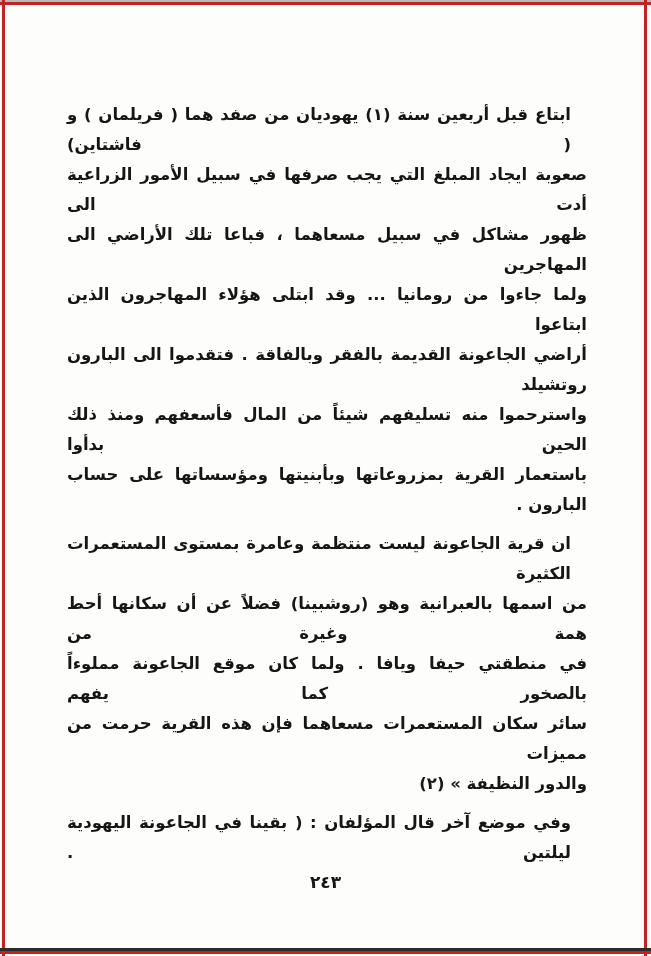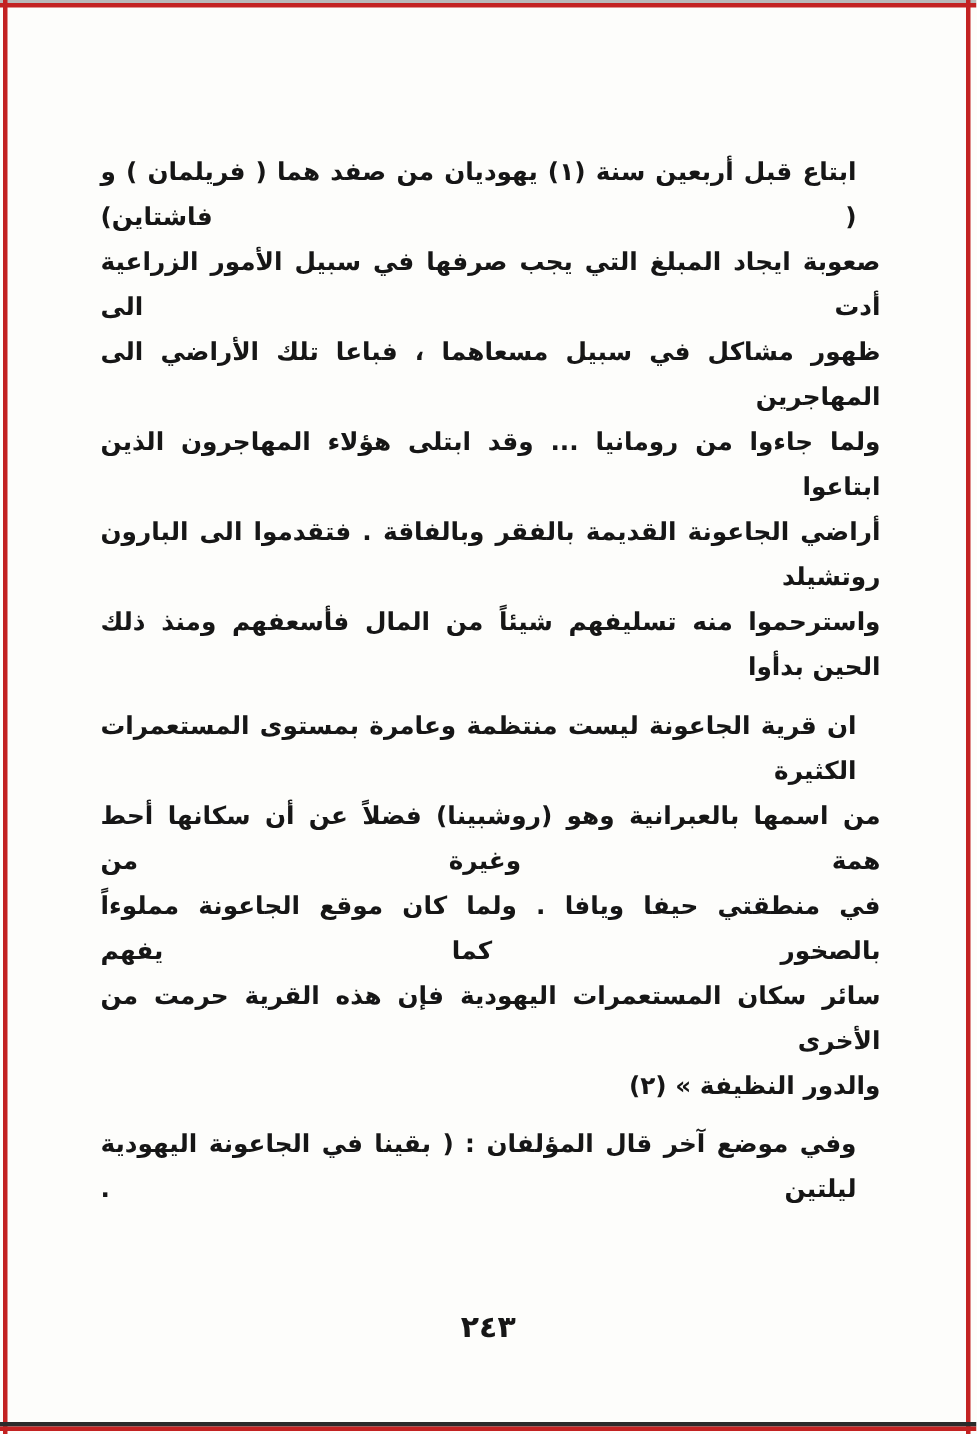--- a/index.html
+++ b/index.html
@@ -26,21 +26,21 @@
     font-weight:700; font-size:16.5px;
   }
   .para { margin:0 0 9px 0; }
   .tline { line-height:30px; text-align:justify; text-align-last:justify; }
   .para .tline:first-child { padding-right:16px; }
   .para .tline:last-child  { text-align-last:right; }
   .para.cont .tline:last-child { text-align-last:justify; }
 
   .page-number {
     position:absolute; top:872px; left:0; right:0;
-    text-align:center; font-weight:700; font-size:20px; color:var(--ink,#161616);
+    text-align:center; font-weight:700; font-size:17px; color:var(--ink,#161616);
   }
 </style>
 </head>
 <body>
 
 <div class="page">
 
   <div class="edge-top"></div>
   <div class="border-top"></div>
   <div class="border-left"></div>
@@ -49,26 +49,27 @@
   <div class="border-bottom"></div>
 
   <div class="text-block">
     <div class="para">
         <div class="tline">ابتاع قبل أربعين سنة (١) يهوديان من صفد هما ( فريلمان ) و ( فاشتاين)</div>
         <div class="tline">صعوبة ايجاد المبلغ التي يجب صرفها في سبيل الأمور الزراعية أدت الى</div>
         <div class="tline">ظهور مشاكل في سبيل مسعاهما ، فباعا تلك الأراضي الى المهاجرين</div>
         <div class="tline">ولما جاءوا من رومانيا ... وقد ابتلى هؤلاء المهاجرون الذين ابتاعوا</div>
         <div class="tline">أراضي الجاعونة القديمة بالفقر وبالفاقة . فتقدموا الى البارون روتشيلد</div>
         <div class="tline">واسترحموا منه تسليفهم شيئاً من المال فأسعفهم ومنذ ذلك الحين بدأوا</div>
+        <div class="tline">باستعمار القرية بمزروعاتها وبأبنيتها ومؤسساتها على حساب البارون .</div>
       </div>
     <div class="para">
         <div class="tline">ان قرية الجاعونة ليست منتظمة وعامرة بمستوى المستعمرات الكثيرة</div>
         <div class="tline">من اسمها بالعبرانية وهو (روشبينا) فضلاً عن أن سكانها أحط همة وغيرة من</div>
         <div class="tline">في منطقتي حيفا ويافا . ولما كان موقع الجاعونة مملوءاً بالصخور كما يفهم</div>
-        <div class="tline">سائر سكان المستعمرات اليهودية فإن هذه القرية حرمت من الأخرى</div>
+        <div class="tline">سائر سكان المستعمرات مسعاهما فإن هذه القرية حرمت من مميزات</div>
         <div class="tline">والدور النظيفة » (٢)</div>
       </div>
     <div class="para cont">
         <div class="tline">وفي موضع آخر قال المؤلفان : ( بقينا في الجاعونة اليهودية ليلتين .</div>
       </div>
 
   </div>
 
   <div class="page-number">٢٤٣</div>
 

